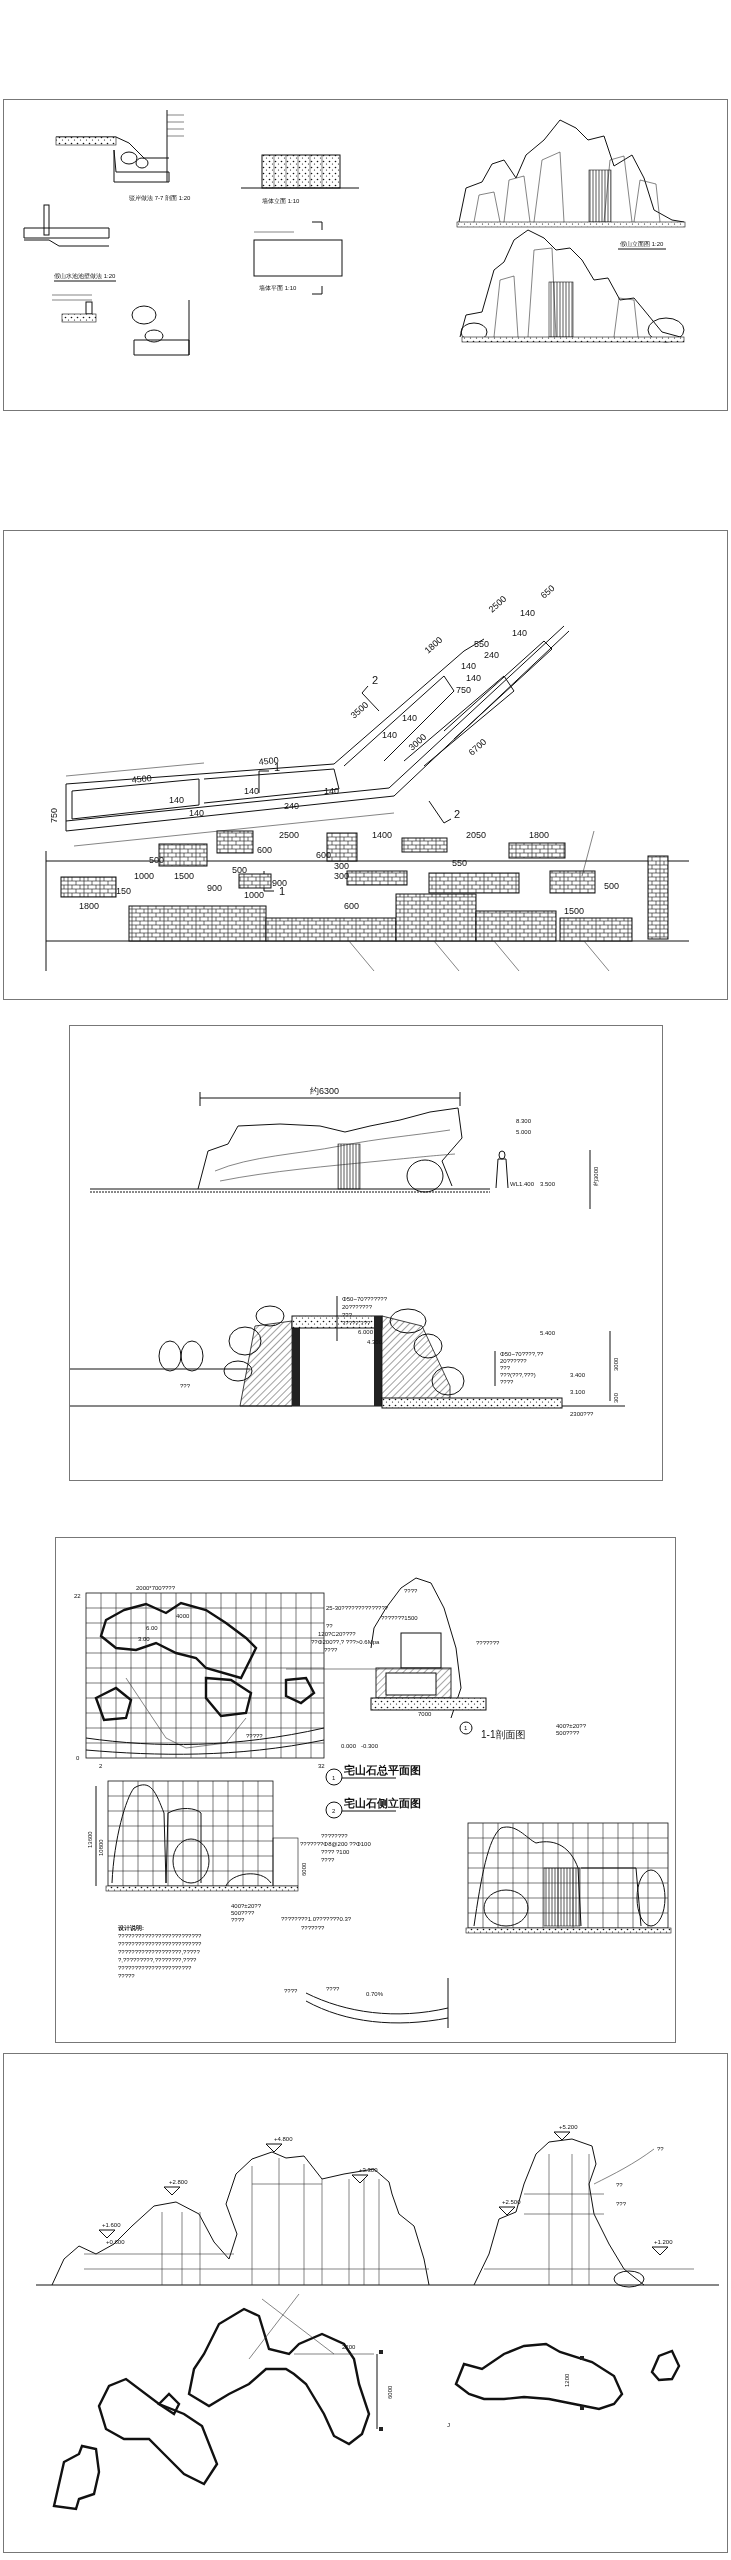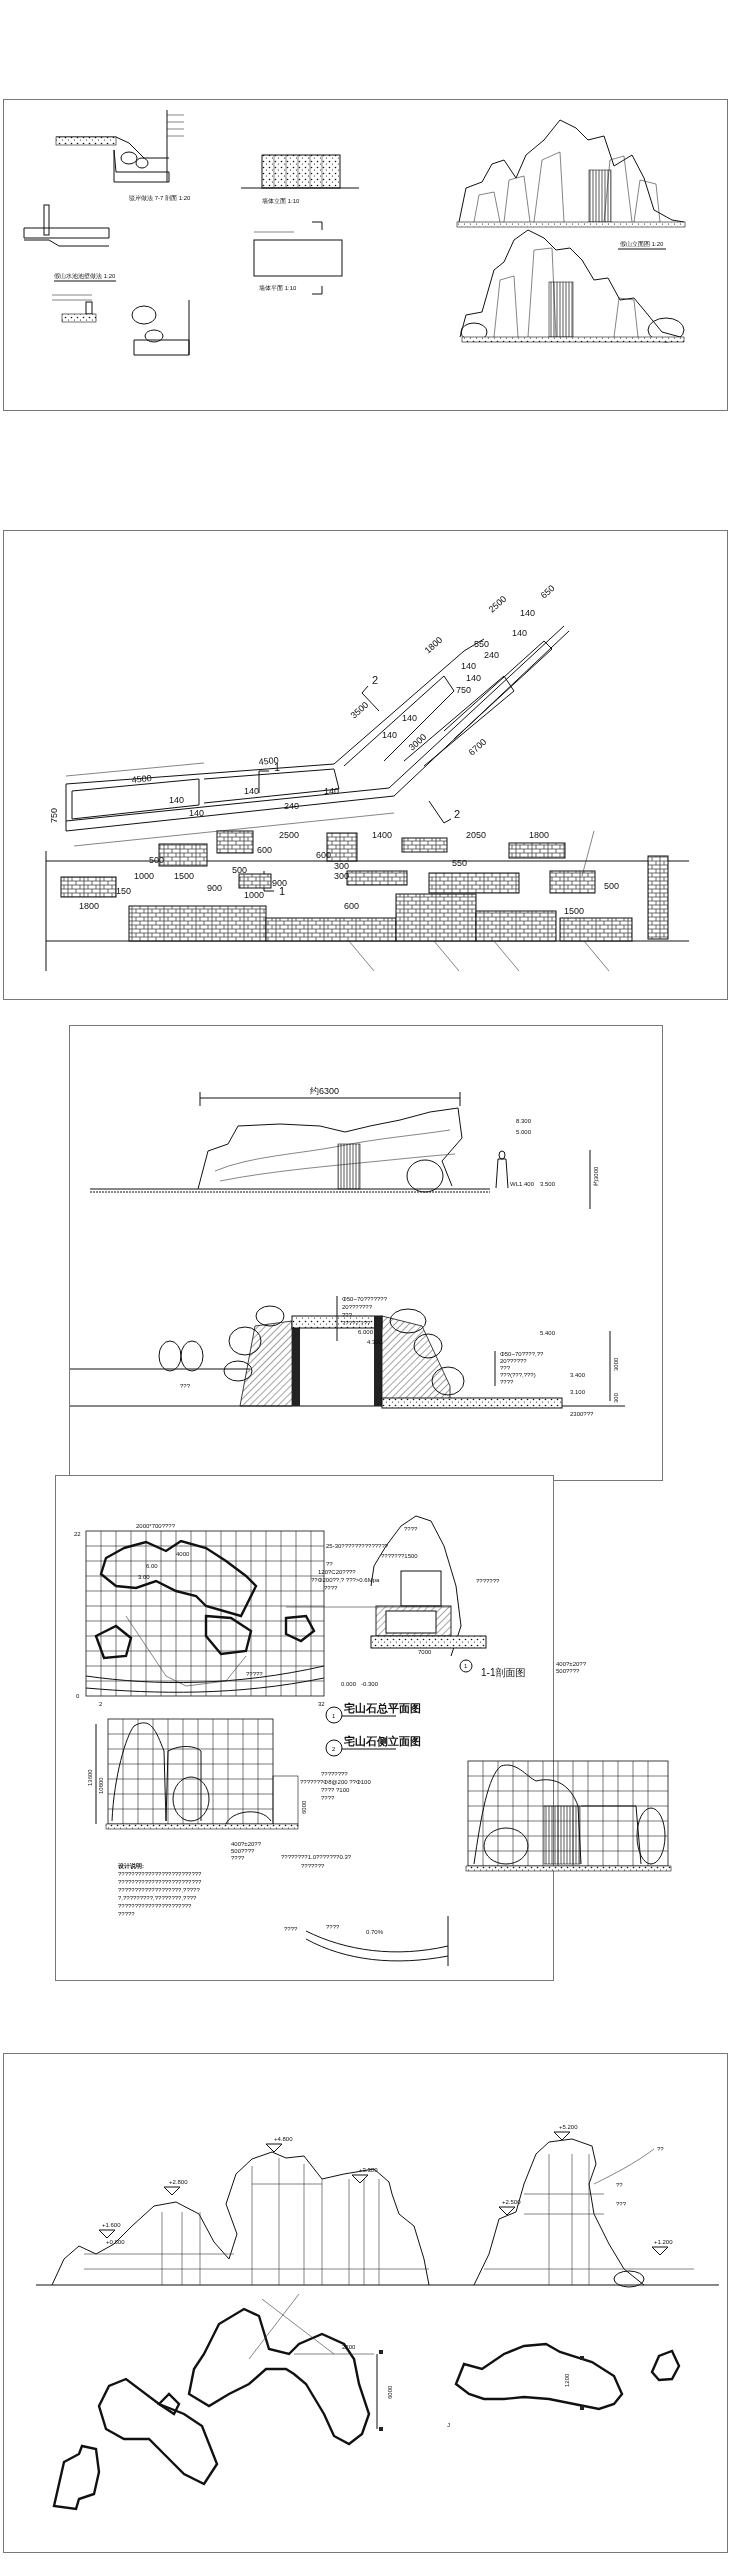--- a/index.html
+++ b/index.html
@@ -298,21 +298,21 @@
       <text class="t sm" x="500" y="368">3.100</text>
       <line class="ln" x1="540" y1="305" x2="540" y2="375"></line>
       <text class="t sm" x="548" y="345" transform="rotate(-90 548 345)">3000</text>
       <text class="t sm" x="548" y="377" transform="rotate(-90 548 377)">300</text>
       <text class="t sm" x="110" y="362">???</text>
       <text class="t sm" x="500" y="390">2300???</text>
     </g>
   </svg>
 </div>
 
-<div class="sheet" style="left:55px;top:1475px;width:499px;height:506px;padding-left:14px;">
+<div class="sheet" style="left:55px;top:1537px;width:621px;height:506px;padding-left:14px;">
   <svg width="621" height="506">
 
     <g class="grid">
       <rect x="30" y="55" width="238" height="165" fill="none" stroke="#111" stroke-width="0.8"></rect>
       <line x1="45" y1="55" x2="45" y2="220"></line>
         <line x1="60" y1="55" x2="60" y2="220"></line>
         <line x1="75" y1="55" x2="75" y2="220"></line>
         <line x1="90" y1="55" x2="90" y2="220"></line>
         <line x1="105" y1="55" x2="105" y2="220"></line>
         <line x1="120" y1="55" x2="120" y2="220"></line>

